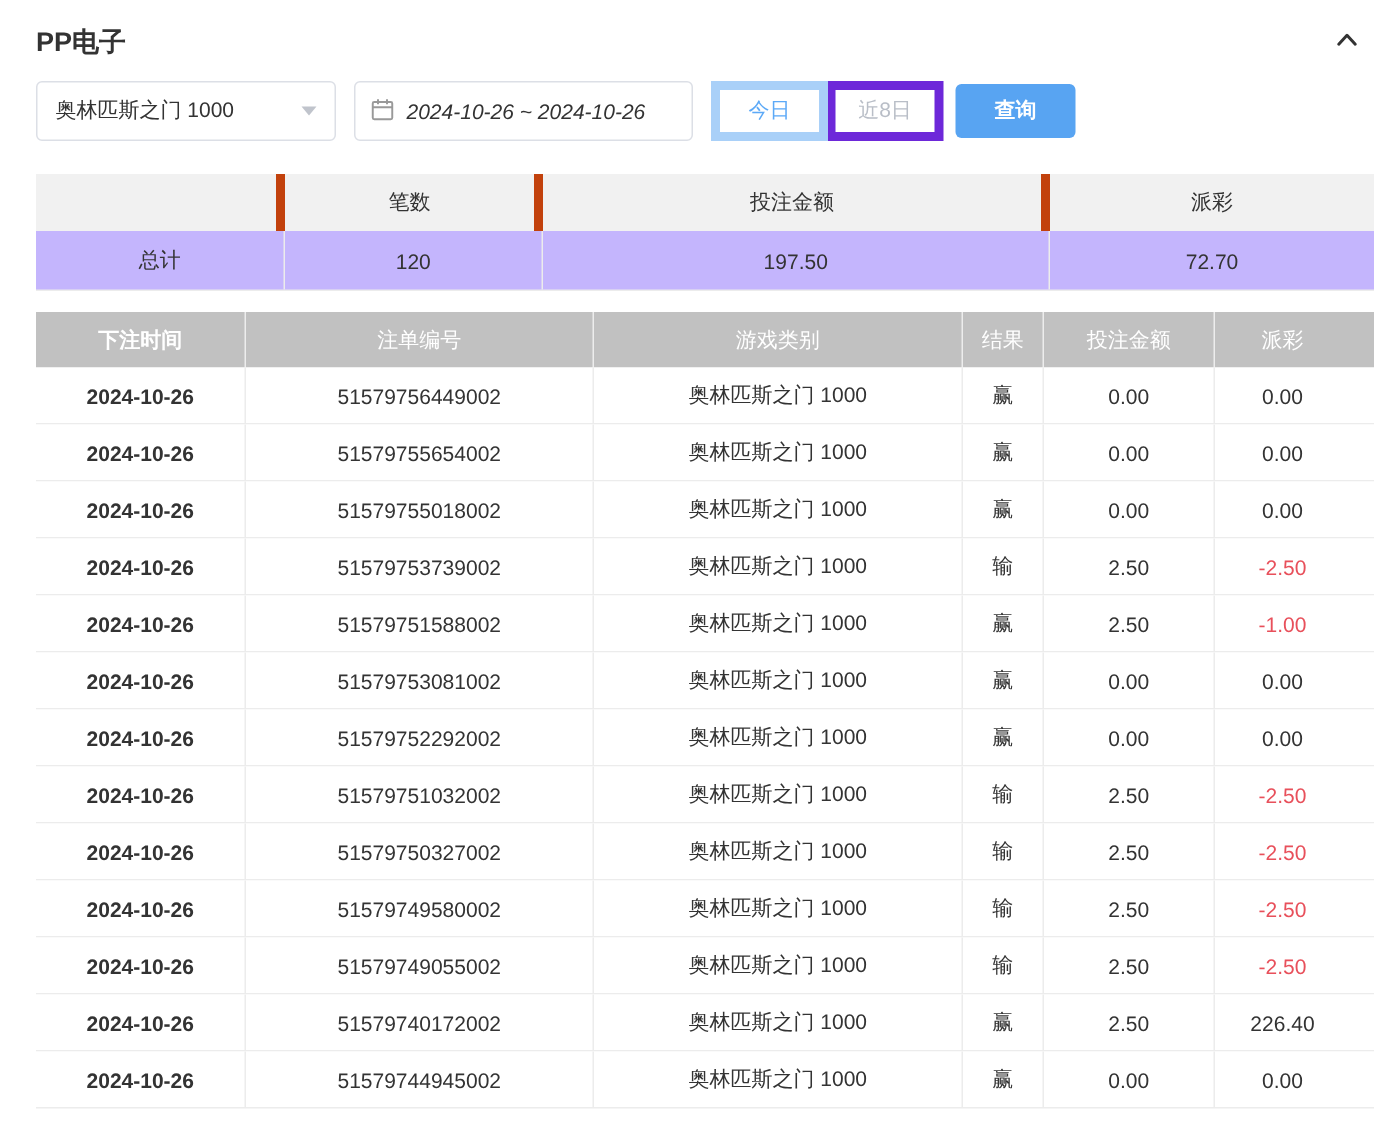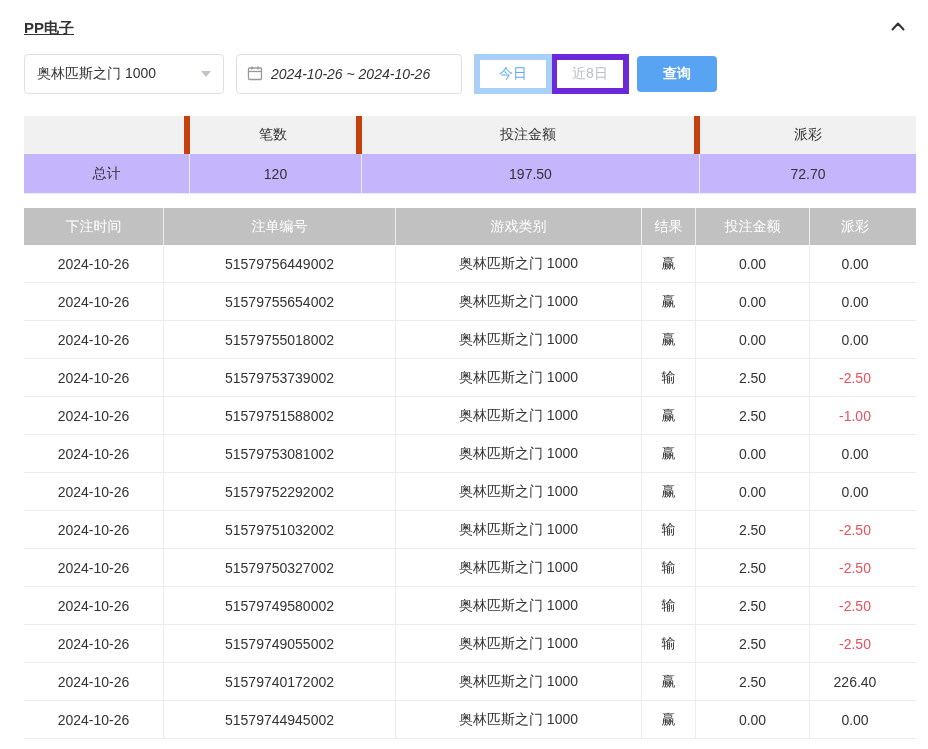--- a/index.html
+++ b/index.html
@@ -2,21 +2,21 @@
 <html><head>
 <meta charset="utf-8">
 <style>
   * { margin:0; padding:0; box-sizing:border-box; }
   html,body { width:928px; height:749px; overflow:hidden; background:#fff;
     font-family:"Liberation Sans", sans-serif; color:#333; font-size:14px; }
   .container { padding:16px 12px 0 24px; }
 
   
   .panel-header { display:flex; justify-content:space-between; align-items:center; height:24px; }
-  .panel-title { font-size:15px; font-weight:bold; color:#333;text-decoration:underline; }
+  .panel-title { font-size:18px; font-weight:bold; color:#333; }
   .collapse-btn { width:20px; height:20px; display:flex; align-items:center; justify-content:center; cursor:pointer; margin-right:8px; }
 
   
   .filter-row { margin-top:14px; display:flex; align-items:center; }
   .select-box { width:200px; height:40px; border:1px solid #dcdfe6; border-radius:4px;
     display:flex; align-items:center; justify-content:space-between; padding:0 12px; cursor:pointer; background:#fff; }
   .select-value { font-size:14px; color:#333; }
   .caret-down { width:0; height:0; border-left:5px solid transparent; border-right:5px solid transparent; border-top:6px solid #c0c4cc; }
   .date-box { margin-left:12px; width:226px; height:40px; border:1px solid #dcdfe6; border-radius:4px;
     display:flex; align-items:center; padding:0 10px; gap:8px; cursor:pointer; background:#fff;font-style:italic; }
@@ -42,21 +42,21 @@
 
   
   .bet-table { margin-top:14px; }
   .bet-header { display:flex; height:37px; background:#c1c1c1; }
   .bet-th { display:flex; align-items:center; justify-content:center; color:#fff; font-size:14px; }
   .bet-th:not(:last-child) { border-right:1px solid rgba(255,255,255,0.7); }
   .bet-row { display:flex; height:38px; border-bottom:1px solid #ececec; background:#fff; }
   .bet-td { display:flex; align-items:center; justify-content:center; font-size:14px; color:#333; }
   .bet-td:not(:last-child) { border-right:1px solid #ececec; }
   .neg { color:#e8505b; }
-  .b-c1 { width:140px; } .b-c2 { width:232px; } .b-c3 { width:246px; }
+  .b-c1 { width:140px;font-weight:bold; } .b-c2 { width:232px; } .b-c3 { width:246px; }
   .b-c4 { width:54px; } .b-c5 { width:114px; } .b-c6 { width:90px; }
 </style>
 </head>
 <body>
 
 <div class="container">
 
   <div class="panel-header">
     <div class="panel-title">PP电子</div>
     <div class="collapse-btn">

